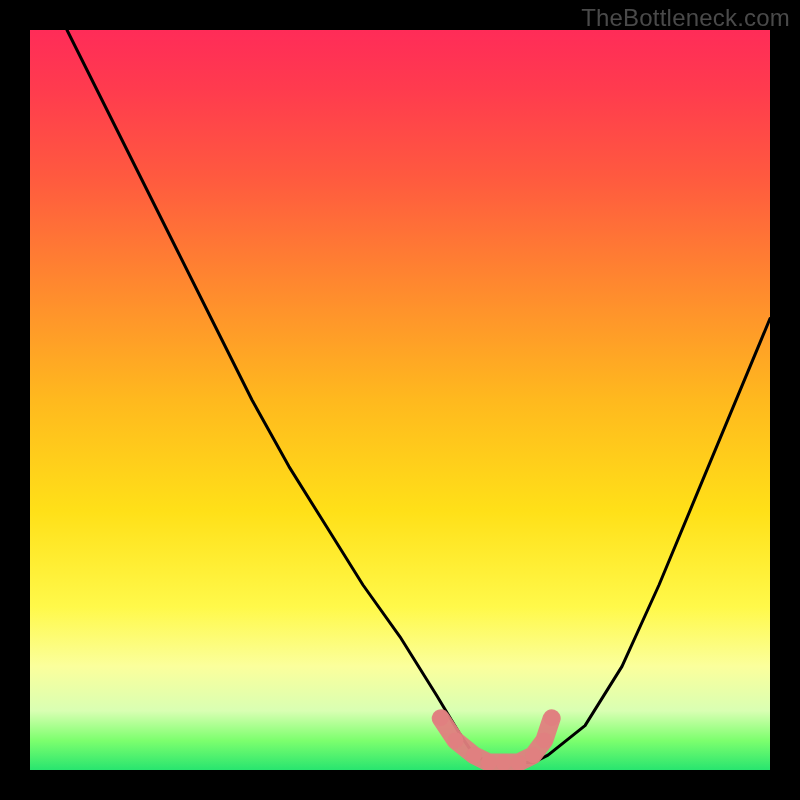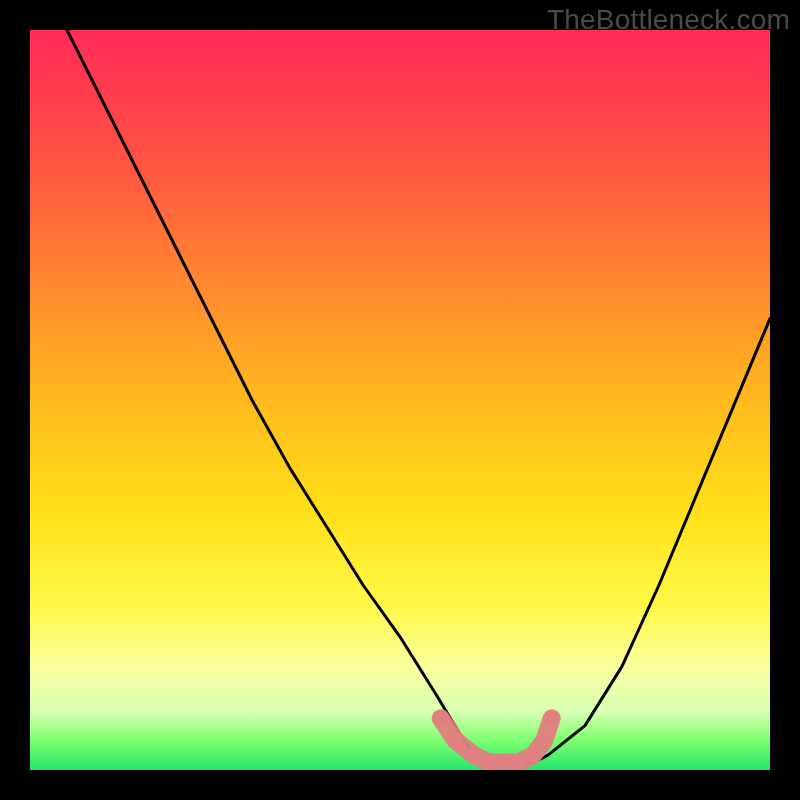--- a/index.html
+++ b/index.html
@@ -15,21 +15,21 @@
     position: relative;
     width: 800px;
     height: 800px;
     background: #000;
   }
   .watermark {
     position: absolute;
     top: 4px;
     right: 10px;
     color: #4a4a4a;
-    font-size: 28px;
+    font-size: 24px;
     font-weight: 500;
     letter-spacing: 0.2px;
     z-index: 50;
   }
   .plot-area {
     position: absolute;
     left: 30px;
     top: 30px;
     width: 740px;
     height: 740px;

